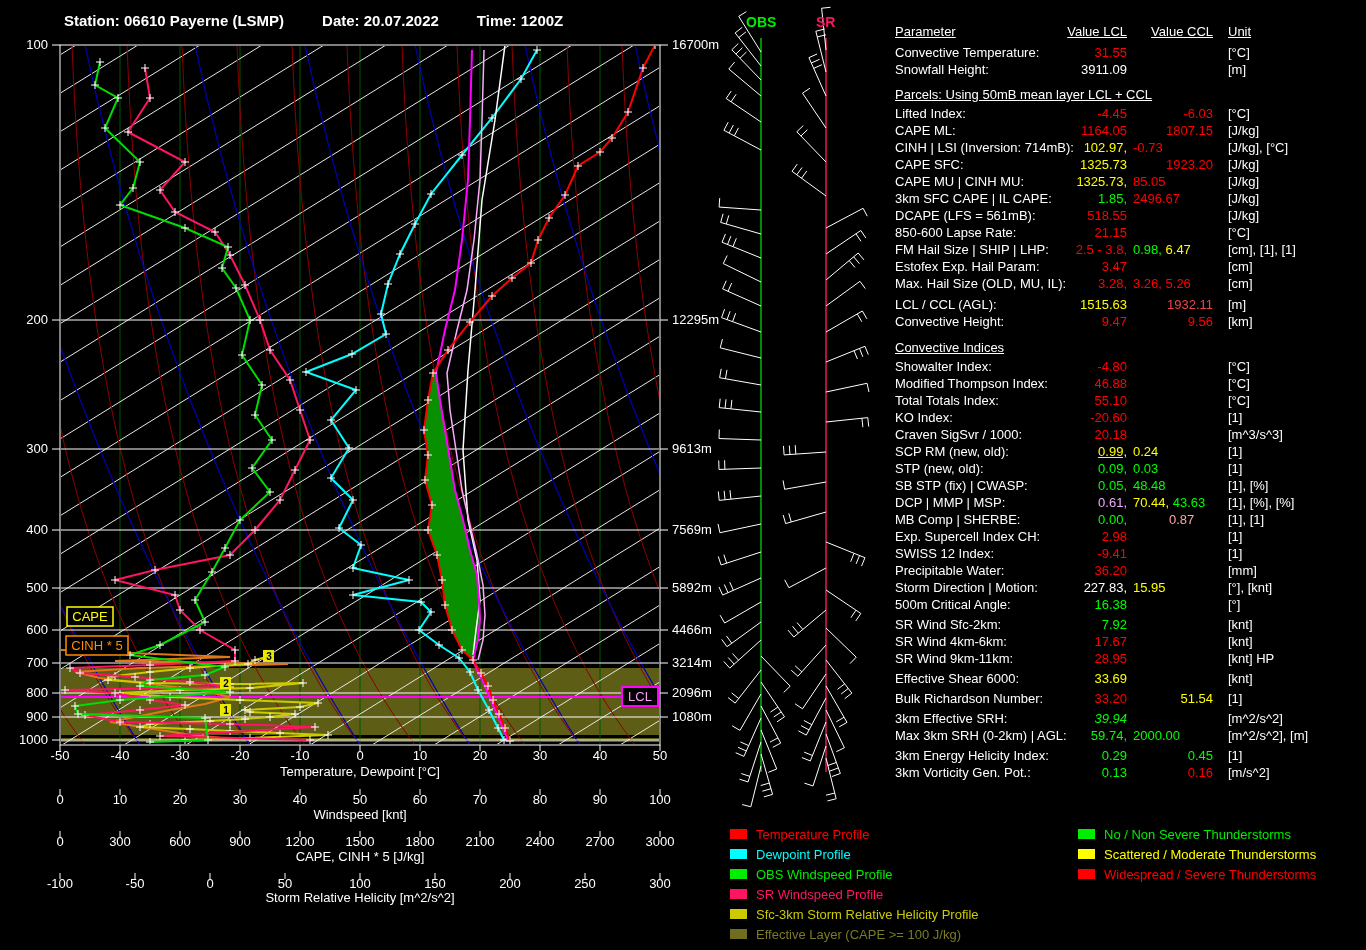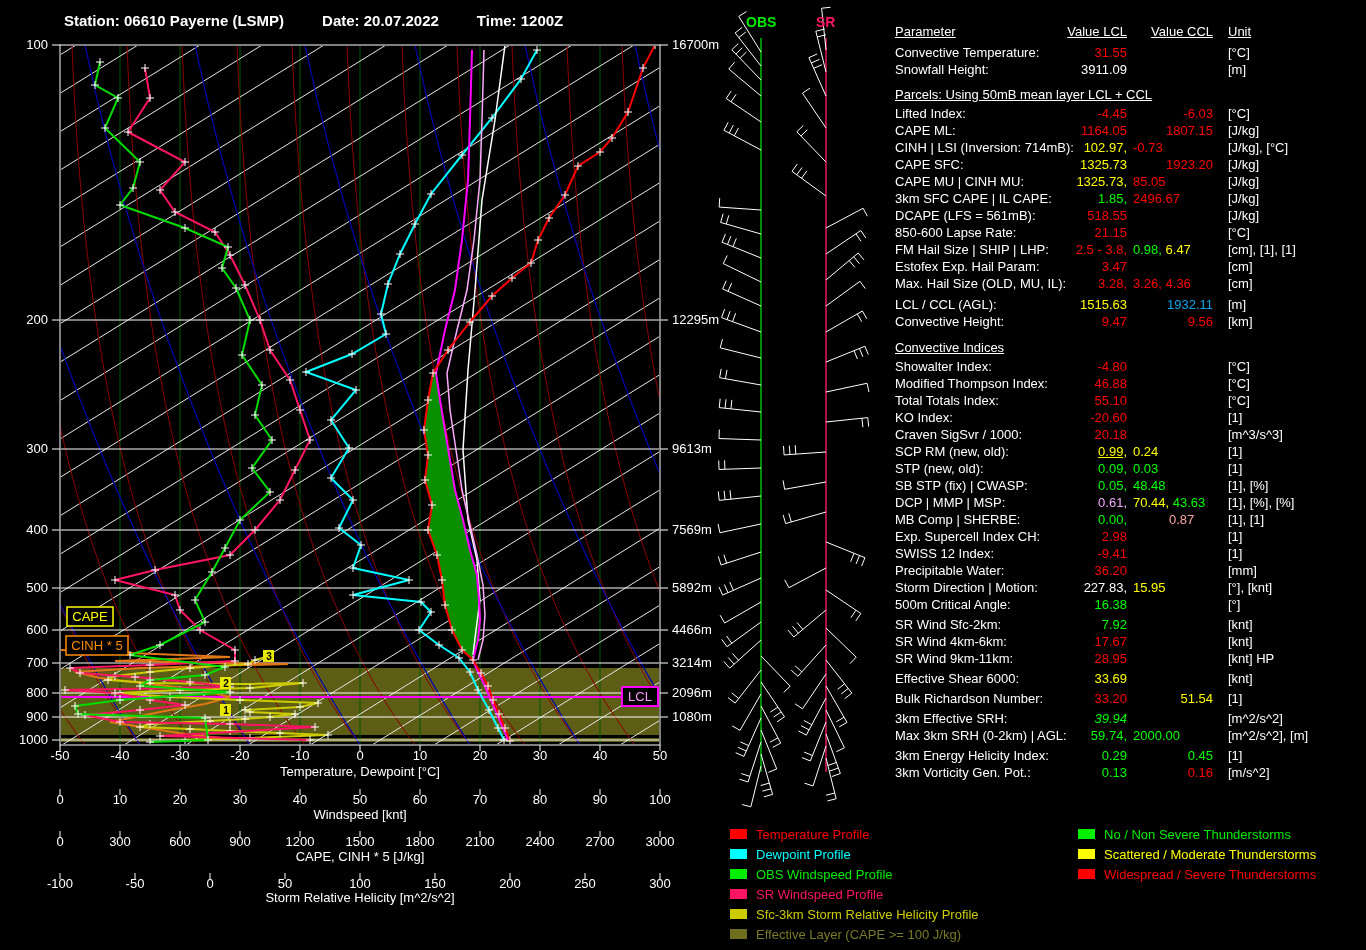--- a/index.html
+++ b/index.html
@@ -950,27 +950,27 @@
           <span class="unit">[cm], [1], [1]</span>
         </div>
         <div class="t-row">
           <span class="lbl">Estofex Exp. Hail Param:</span>
           <span class="v1"><span style="color: rgb(255, 0, 0);">3.47</span></span>
           <span class="unit">[cm]</span>
         </div>
         <div class="t-row">
           <span class="lbl">Max. Hail Size (OLD, MU, IL):</span>
           <span class="v1"><span style="color: rgb(255, 0, 0);">3.28,</span></span>
-          <span class="v2l"><span style="color: rgb(255, 0, 0);">3.26,</span><span style="color: rgb(255, 0, 0);">  4.36</span></span>
+          <span class="v2l"><span style="color: rgb(255, 0, 0);">3.26,</span><span style="color: rgb(255, 0, 0);">  5.26</span></span>
           <span class="unit">[cm]</span>
         </div>
         <div class="t-row" style="margin-top: 4px;">
           <span class="lbl">LCL / CCL (AGL):</span>
           <span class="v1"><span style="color: rgb(255, 255, 0);">1515.63</span></span>
-          <span class="v2r"><span style="color: #0ea5e9;">1932.11</span></span>
+          <span class="v2r"><span style="color: #ef4444;">1932.11</span></span>
           <span class="unit">[m]</span>
         </div>
         <div class="t-row">
           <span class="lbl">Convective Height:</span>
           <span class="v1"><span style="color: rgb(255, 0, 0);">9.47</span></span>
           <span class="v2r"><span style="color: rgb(255, 0, 0);">9.56</span></span>
           <span class="unit">[km]</span>
         </div>
         <div class="t-sect" style="margin-top: 9px;">
           <span>Convective Indices</span>

